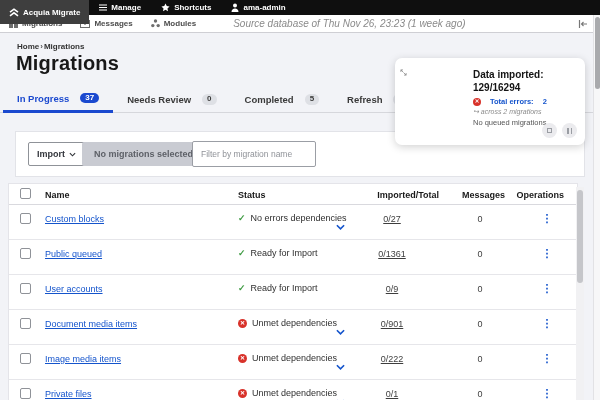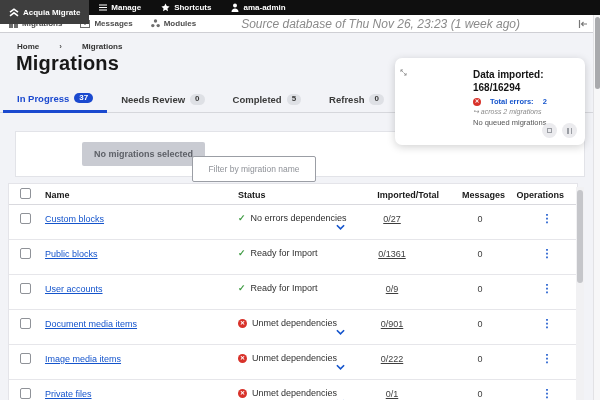--- a/index.html
+++ b/index.html
@@ -11,33 +11,33 @@
 
   
   .admin-bar { position:absolute; top:0; left:0; right:0; height:15px; background:#0f0f0f; display:flex; align-items:stretch; color:#fff; z-index:10; }
   .brand { background:#3e3e3e; display:flex; align-items:center; gap:4px; padding:12px 9px; font-size:8px; font-weight:bold; cursor:default; }
   .admin-item { display:flex; align-items:center; gap:4px; padding:0 10px; font-size:8px; font-weight:bold; }
   .admin-bar svg { display:block; }
 
   
   .toolbar { position:absolute; top:15px; left:0; right:0; height:18px; background:#fff; border-bottom:1px solid #cfcfd4; display:flex; align-items:center; z-index:9; }
   .tool-item { display:flex; align-items:center; gap:4px; padding:0 9px; font-size:8px; font-weight:bold; color:#4d4d4d; }
-  .source-note { font-style:italic; color:#8a8a8a; font-size:12px; margin-left:36px; }
+  .source-note { font-style:italic; color:#8a8a8a; font-size:10px; margin-left:28px; }
   .collapse-btn { margin-left:auto; margin-right:12px; color:#777; display:flex; align-items:center; }
 
   
-  .breadcrumb { position:absolute; top:42px; left:17px; font-size:8px; font-weight:bold; color:#333; display:flex; gap:20px; }
+  .breadcrumb { position:absolute; top:42px; left:17px; font-size:8px; font-weight:bold; color:#333; display:flex; gap:1px; }
   .breadcrumb a { color:#333; text-decoration:none; }
   .crumb-sep { color:#555; }
   .page-title { position:absolute; top:52px; left:16px; font-size:20px; font-weight:bold; color:#181818; letter-spacing:.2px; }
 
   
   .tabs-border { position:absolute; top:112px; left:0; right:0; height:1px; background:#d6d7dc; }
   .tabs { position:absolute; top:86px; left:3px; display:flex; height:27px; }
-  .tab { display:flex; align-items:center; gap:5px; padding:0 14px; font-size:9.5px; font-weight:bold; color:#3a3a3a; cursor:pointer; }
+  .tab { display:flex; align-items:center; gap:11px; padding:0 14px; font-size:9.5px; font-weight:bold; color:#3a3a3a; cursor:pointer; }
   .tab-badge { background:#dee0e5; color:#3a3a3a; border-radius:8px; padding:1px 5px; font-size:8px; font-weight:bold; line-height:1.1; }
   .tab.active { color:#1b49cf; border-bottom:3px solid #1b49cf; }
   .tab.active .tab-badge { background:#1b49cf; color:#fff; }
 
   
   .card { position:absolute; top:58px; right:15px; width:190px; height:87px; background:#fff; border-radius:7px; box-shadow:0 2px 8px rgba(0,0,0,.18); z-index:20; }
   .card-collapse { position:absolute; top:4px; left:5px; color:#8a8a8a; }
   .ring { position:absolute; top:10px; left:14px; width:58px; height:58px; border:5px solid #1e40c6; border-radius:50%; background:#fff; overflow:hidden; display:flex; align-items:center; justify-content:center; }
   .ring-fill { position:absolute; bottom:0; left:0; right:0; height:7px; background:#c7d6f2; }
   .ring-pct { position:relative; font-size:11px; font-weight:bold; color:#1e40c6; z-index:1; }
@@ -50,21 +50,21 @@
   .card-buttons { position:absolute; right:8px; bottom:7px; display:flex; gap:5px; }
   .ctl-btn { width:15px; height:15px; border-radius:50%; background:#ebebee; display:flex; align-items:center; justify-content:center; cursor:default; }
   .stop-glyph { width:5px; height:5px; border:1px solid #9a9da3; }
   .pause-glyph { display:flex; gap:2px; }
   .pause-glyph i { width:1.5px; height:6px; background:#9a9da3; }
 
   
   .panel { position:absolute; top:131px; left:15px; width:570px; height:46px; background:#fff; border:1px solid #e2e3e8; }
   .import-btn { position:absolute; left:12px; top:10px; height:24px; padding:0 8px; border:1px solid #8f9298; border-radius:2px; background:#fff; font-family:inherit; font-size:9px; font-weight:bold; color:#33363c; display:flex; align-items:center; gap:4px; cursor:pointer; }
   .sel-btn { position:absolute; left:66px; top:10px; height:24px; padding:0 12px; border:none; border-radius:2px; background:#c9cbd2; font-family:inherit; font-size:9px; font-weight:bold; color:#5d6067; display:flex; align-items:center; }
-  .filter-input { position:absolute; left:176px; top:24px; width:124px; height:26px; border:1px solid #9b9ea5; border-radius:2px; padding:0 8px; font-family:inherit; font-size:8.5px; color:#333;text-align:center; }
+  .filter-input { position:absolute; left:176px; top:9px; width:124px; height:26px; border:1px solid #9b9ea5; border-radius:2px; padding:0 8px; font-family:inherit; font-size:8.5px; color:#333; }
   .filter-input::placeholder { color:#8f9298; }
 
   
   .mtable { position:absolute; top:183px; left:8px; width:570px; height:217px; background:#fff; border:1px solid #e4e4e9; border-bottom:none; overflow:hidden; }
   .thead { position:relative; height:21px; border-bottom:1px solid #d9d9de; }
   .th { position:absolute; top:6px; font-size:9px; font-weight:bold; color:#1a1a1a; }
   .trow { position:relative; height:35px; border-bottom:1px solid #e6e6ea; }
   .checkbox { display:inline-block; width:11px; height:11px; border:1px solid #8f9298; border-radius:2px; background:#fff; cursor:pointer; }
   .c-check { position:absolute; left:11px; top:8px; }
   .thead .c-check { top:4px; }
@@ -182,21 +182,21 @@
     </div>
 
   <div class="card">
     <span class="card-collapse">
       <svg width="7" height="7" viewBox="0 0 8 8">
           <path d="M7 7 4.2 4.2M7 7H4.6M7 7V4.6M1 1l2.8 2.8M1 1h2.4M1 1v2.4" stroke="#8a8a8a" stroke-width="0.9" fill="none"></path>
         </svg>
     </span>
     <div class="card-info">
       <div class="card-h">Data imported:</div>
-      <div class="card-h">168/16294</div>
+      <div class="card-h">129/16294</div>
       <div class="errors-line">
         <span class="err-icon">✕</span>
         <span>Total errors:</span>
         <span>2</span>
       </div>
       <div class="across-note">↪ <span>across 2 migrations</span></div>
       <div class="queue-note">No queued migrations</div>
     </div>
     <div class="card-buttons">
       <span class="ctl-btn">
@@ -205,20 +205,26 @@
       <span class="ctl-btn">
           <span class="pause-glyph">
             <i></i>
             <i></i>
           </span>
         </span>
     </div>
   </div>
 
   <div class="panel">
+    <button class="import-btn">
+      <span>Import</span>
+      <svg width="7" height="5" viewBox="0 0 8 5">
+          <path d="M1 1l3 3 3-3" fill="none" stroke="#33363c" stroke-width="1.3"></path>
+        </svg>
+    </button>
     <button class="sel-btn">
       <span>No migrations selected</span>
     </button>
     <input class="filter-input" type="text" placeholder="Filter by migration name" style="">
   </div>
 
   <div class="mtable">
     <div class="thead">
       <span class="checkbox c-check"></span>
       <span class="th h-name">Name</span>
@@ -239,21 +245,21 @@
       <svg width="9" height="6" viewBox="0 0 10 6">
               <path d="M1 1l4 4 4-4" fill="none" stroke="#1454cc" stroke-width="1.8"></path>
             </svg>
     </span>
     <span class="c-imported">0/27</span>
     <span class="c-messages">0</span>
     <span class="c-ops">⋮</span>
   </div>
         <div class="trow">
     <span class="checkbox c-check"></span>
-    <a href="#" class="c-name name-link">Public blocks</a>
+    <a href="#" class="c-name name-link">Public queued</a>
     <span class="c-status">
       <span class="status-icon ok">✓</span>
       <span class="status-text">Ready for Import</span>
     </span>
 
     <span class="c-imported">0/1361</span>
     <span class="c-messages">0</span>
     <span class="c-ops">⋮</span>
   </div>
         <div class="trow">

